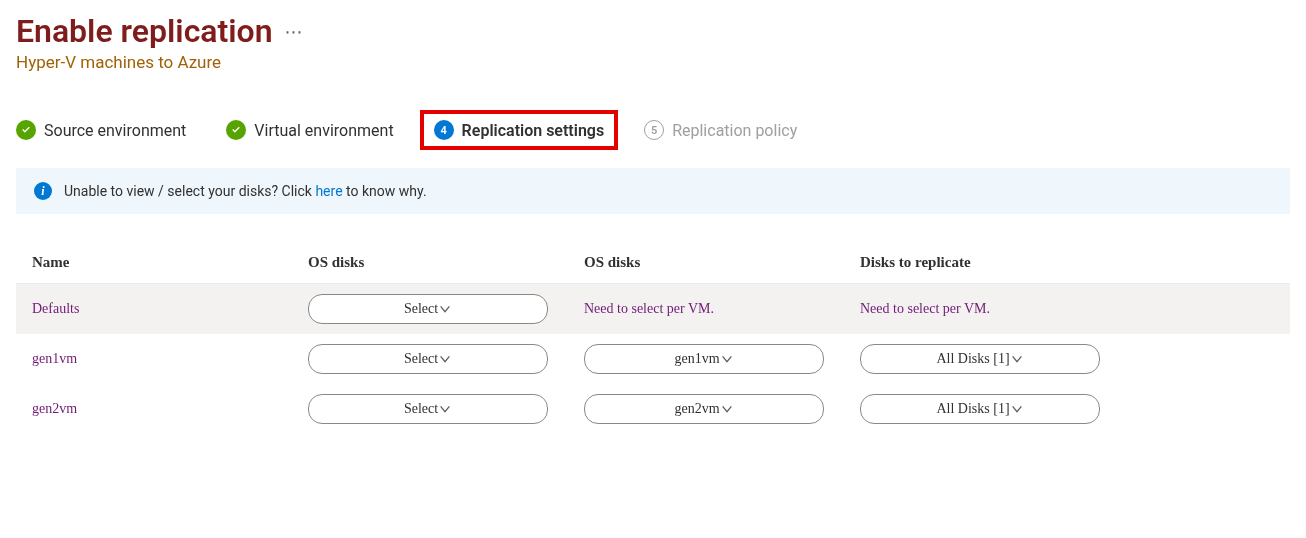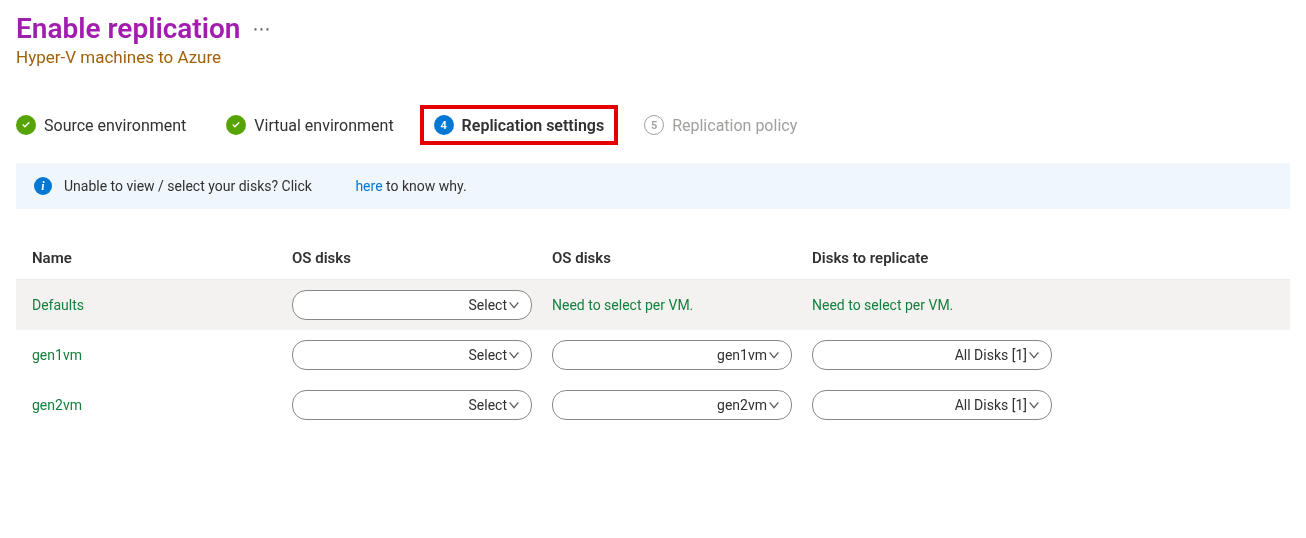--- a/index.html
+++ b/index.html
@@ -12,23 +12,23 @@
       background: #ffffff;
       color: #323130;
       padding: 12px 16px;
     }
     .header-row {
       display: flex;
       align-items: center;
       gap: 12px;
     }
     .page-title {
-      font-size: 28px;
-      font-weight: 600;
-      color: #a21caf;
+      font-size: 32px;
+      font-weight: 600;
+      color: #7f1d1d;
     }
     .more-dots {
       font-size: 18px;
       color: #605e5c;
       letter-spacing: 2px;
       cursor: pointer;
     }
     .page-subtitle {
       font-size: 17px;
       color: #a16207;
@@ -109,30 +109,31 @@
       justify-content: center;
       font-style: italic;
       font-family: Georgia, serif;
       font-weight: bold;
       font-size: 12px;
       flex-shrink: 0;
     }
     .info-banner a {
       color: #0078d4;
       cursor: pointer;
-      margin-left: 40px;
     }
     .table {
       width: 100%;
     }
     .table-head, .table-row {
       display: grid;
       grid-template-columns: 260px 260px 260px 260px;
       align-items: center;
       padding: 10px 16px;
+      gap: 16px;
+      font-family: Liberation Serif, serif;
     }
     .table-head {
       font-weight: 600;
       font-size: 15px;
       color: #323130;
       border-bottom: 1px solid #edebe9;
       padding-bottom: 12px;
     }
     .table-row {
       font-size: 14px;
@@ -143,38 +144,38 @@
       background: #f3f2f1;
     }
     .select {
       border: 1px solid #8a8886;
       border-radius: 14px;
       background: #fff;
       padding: 6px 10px;
       font-size: 14px;
       color: #323130;
       display: flex;
-      justify-content: flex-end;
+      justify-content: center;
       align-items: center;
       cursor: pointer;
       max-width: 240px;
     }
     .select .chev {
       width: 14px;
       height: 14px;
     }
     .chev svg {
       width: 14px;
       height: 14px;
       stroke: #605e5c;
       stroke-width: 1.5;
       fill: none;
     }
     .static-cell {
-      color: #15803d;
+      color: #701a75;
     }
   </style>
 </head>
 <body>
 
 <div class="header-row">
   <h1 class="page-title">Enable replication</h1>
   <span class="more-dots">⋯</span>
 </div>
 <div class="page-subtitle">Hyper-V machines to Azure</div>

